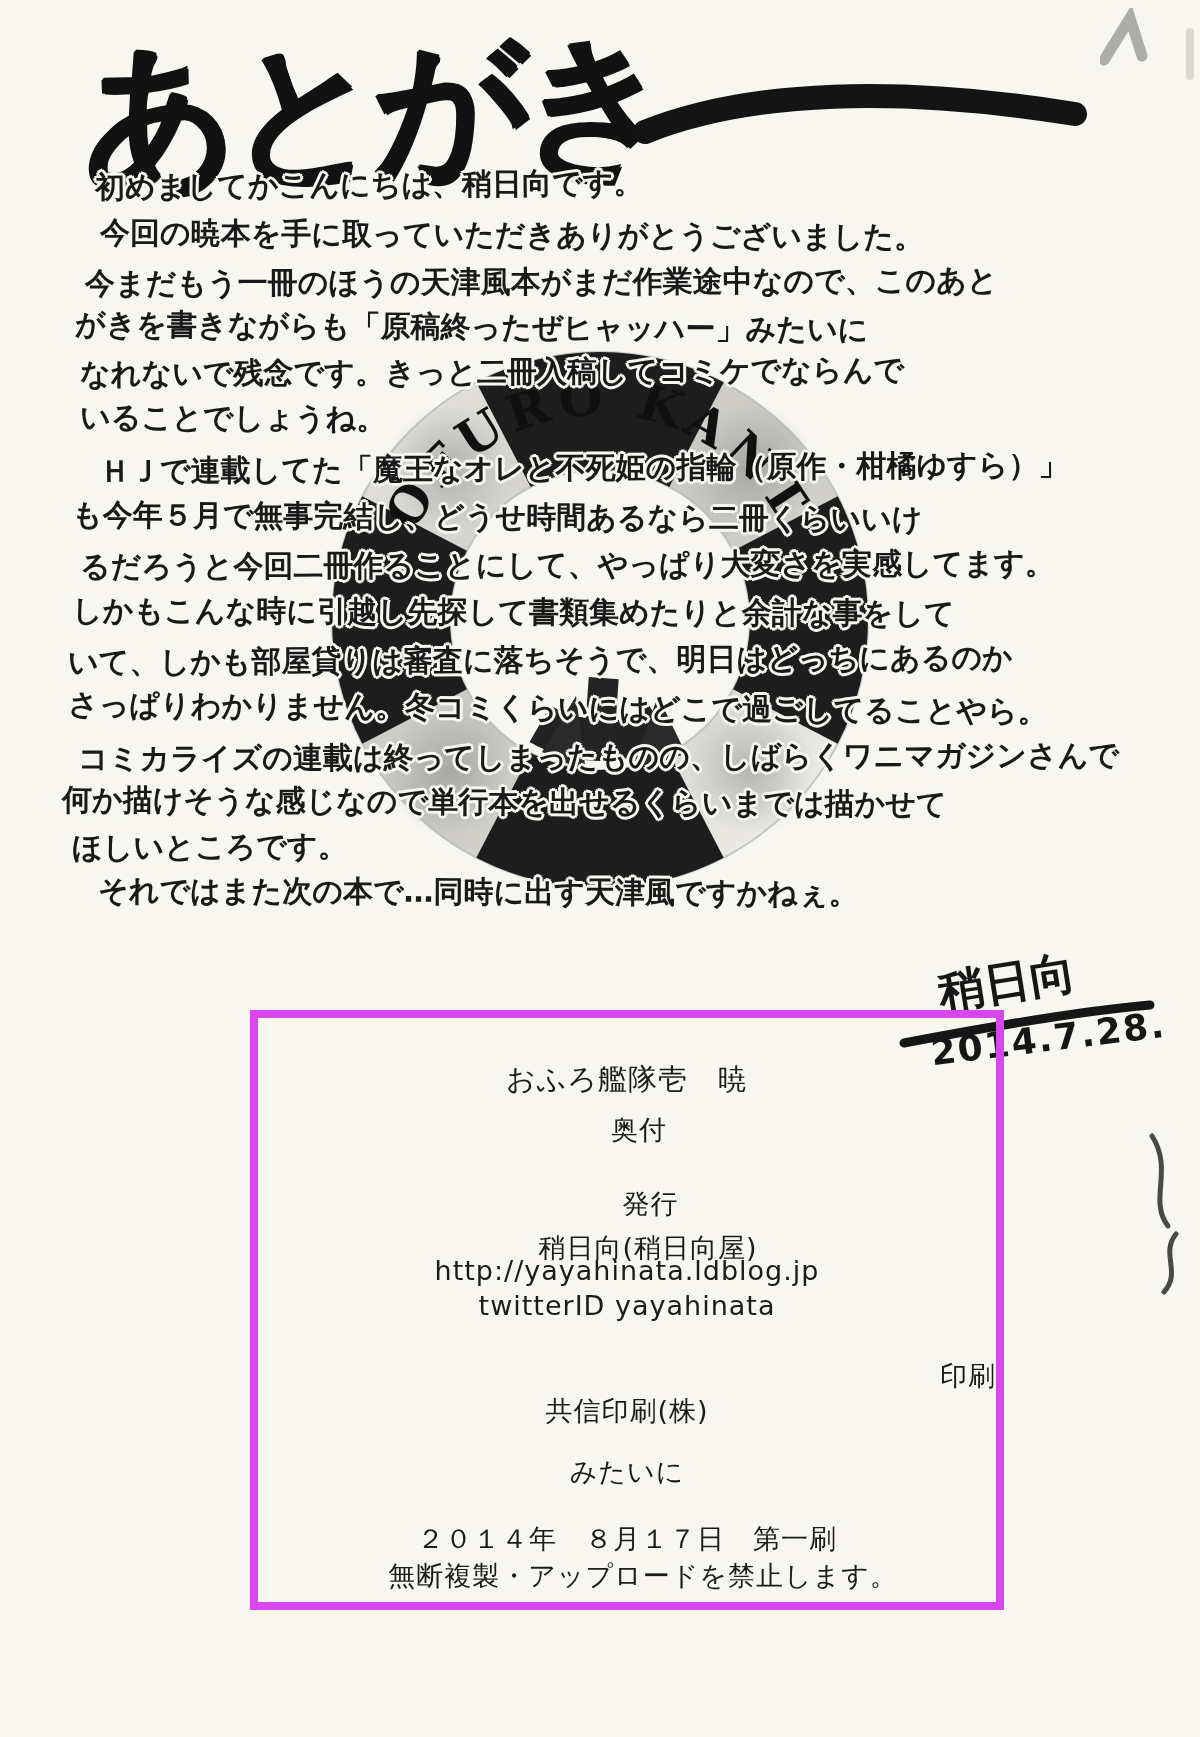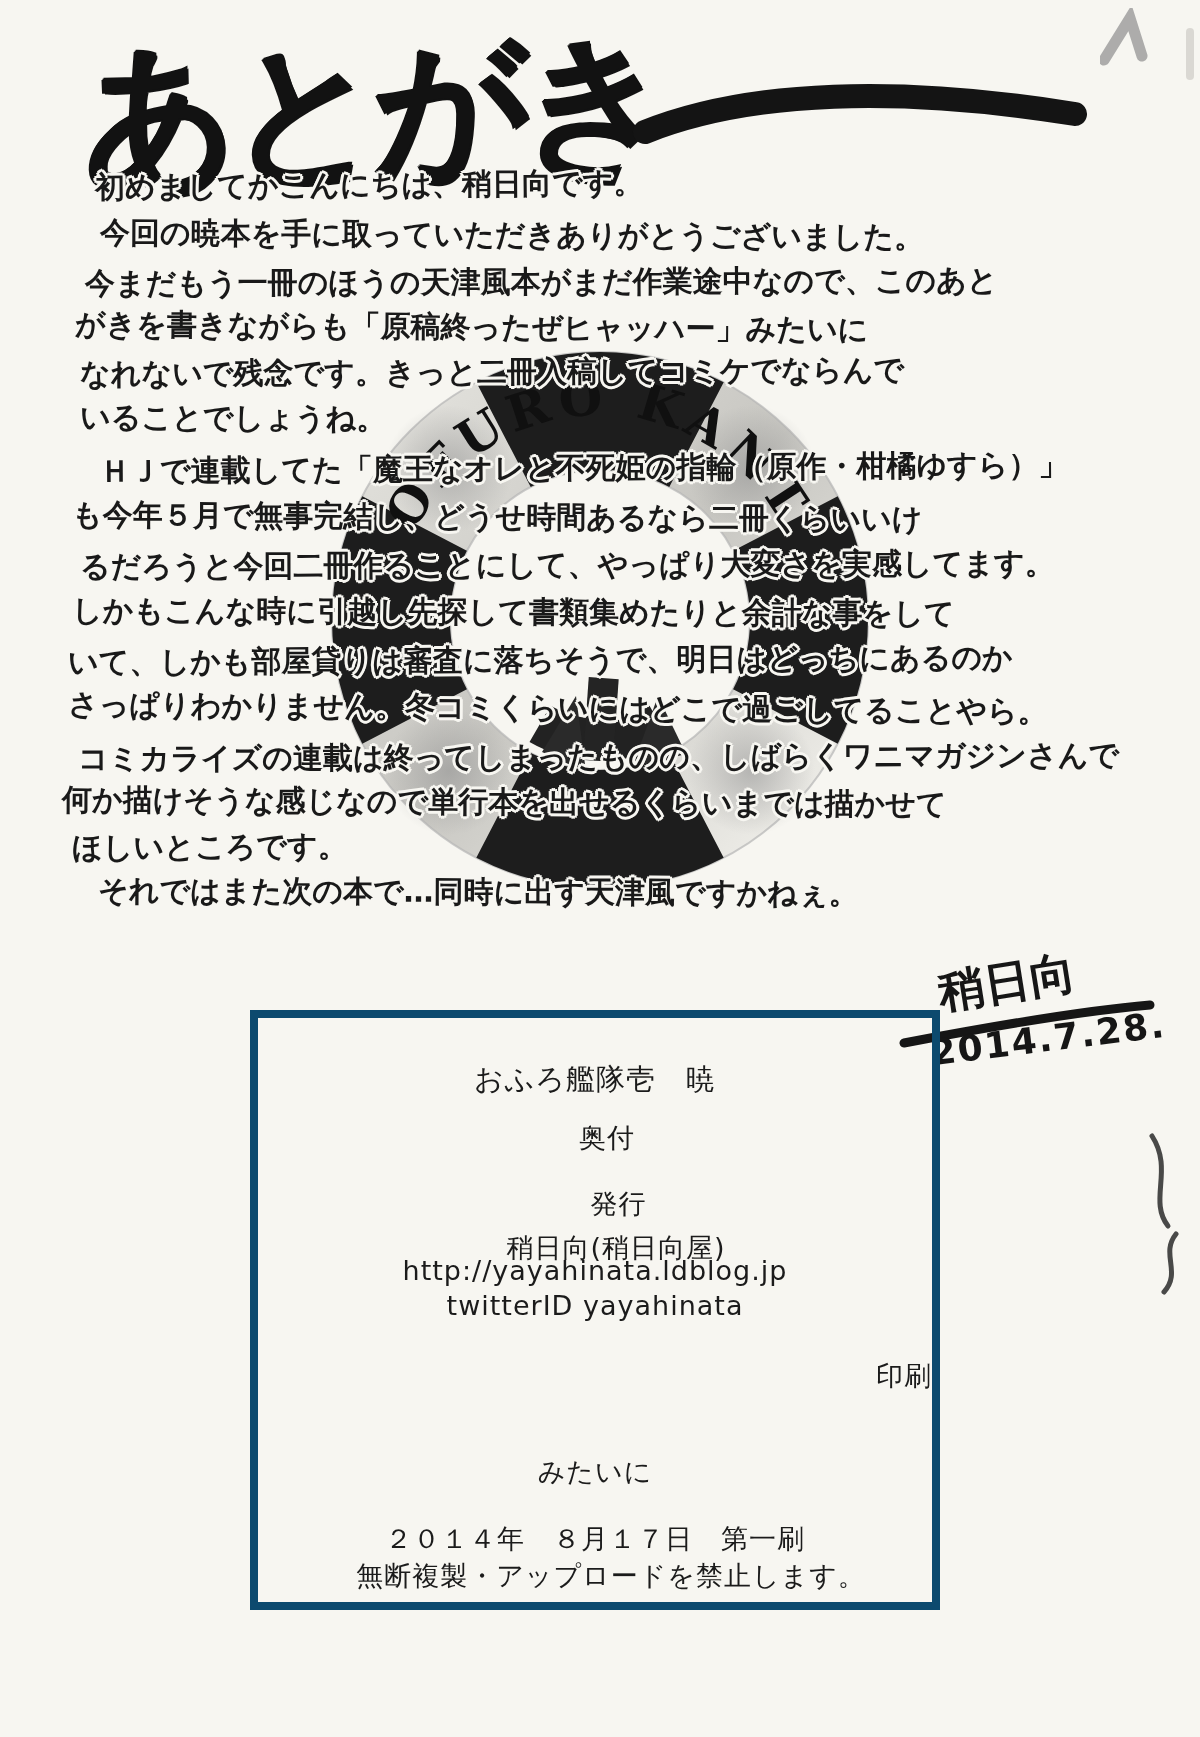--- a/index.html
+++ b/index.html
@@ -42,22 +42,22 @@
     transform:rotate(-9deg);white-space:nowrap;
   }
   .sig-date{
     position:absolute;left:930px;top:1018px;
     font-size:36px;font-weight:700;color:#161616;
     transform:rotate(-7deg);white-space:nowrap;letter-spacing:2px;
   }
   .sig-underline{position:absolute;left:898px;top:995px;}
   
   .colophon{
-    position:absolute;left:250px;top:1010px;width:690px;height:600px;
-    border:8px solid #0c4a6e;background:transparent;box-sizing:border-box;
+    position:absolute;left:250px;top:1010px;width:754px;height:600px;
+    border:8px solid #d946ef;background:transparent;box-sizing:border-box;
   }
   .colophon .cline{
     position:absolute;left:0;right:0;text-align:center;
     font-size:27px;color:#1b1b1b;font-weight:500;letter-spacing:1px;
     white-space:nowrap;
   }
   .watermark{position:absolute;left:290px;top:310px;}
   .artifact{position:absolute;}
 </style>
 </head>
@@ -130,26 +130,27 @@
   <div class="hand" style="left:98px;top:872px;transform:rotate(0.2deg);">それではまた次の本で…同時に出す天津風ですかねぇ。</div>
 
   <div class="sig-name">稍日向</div>
   <svg class="sig-underline" width="260" height="60" viewBox="0 0 260 60">
     <path d="M6,48 C80,34 180,16 252,10" fill="none" stroke="#161616" stroke-width="9" stroke-linecap="round"></path>
   </svg>
   <div class="sig-date">2014.7.28.</div>
 
   <div class="colophon">
     <div class="cline" style="top:42px;font-size:29px;">おふろ艦隊壱　暁</div>
-    <div class="cline" style="top:102px;padding-left:24px;">奥付</div>
+    <div class="cline" style="top:94px;padding-left:24px;">奥付</div>
     <div class="cline" style="top:168px;margin-left:47px;">発行</div>
     <div class="cline" style="top:212px;margin-left:42px;">稍日向(稍日向屋)</div>
     <div class="cline" style="top:237px;">http://yayahinata.ldblog.jp</div>
     <div class="cline" style="top:272px;">twitterID yayahinata</div>
     <div class="cline" style="top:340px;text-align:right;">印刷</div>
+    <div class="cline" style="top:375px;">共信印刷(株)</div>
     <div class="cline" style="top:436px;">みたいに</div>
     <div class="cline" style="top:471px;margin-top:32px;">２０１４年　８月１７日　第一刷</div>
     <div class="cline" style="top:540px;margin-left:32px;">無断複製・アップロードを禁止します。</div>
   </div>
 
   <svg class="artifact" style="left:1100px;top:8px;" width="64" height="64" viewBox="0 0 64 64">
     <path d="M4,52 L30,10 L42,48" fill="none" stroke="#9a9a9a" stroke-width="11" stroke-linecap="round" opacity="0.8"></path>
   </svg>
   <div class="artifact" style="left:1186px;top:28px;width:8px;height:52px;background:#c6c5c0;border-radius:4px;opacity:0.6;"></div>
   <svg class="artifact" style="left:1140px;top:1130px;" width="60" height="170" viewBox="0 0 60 170">

